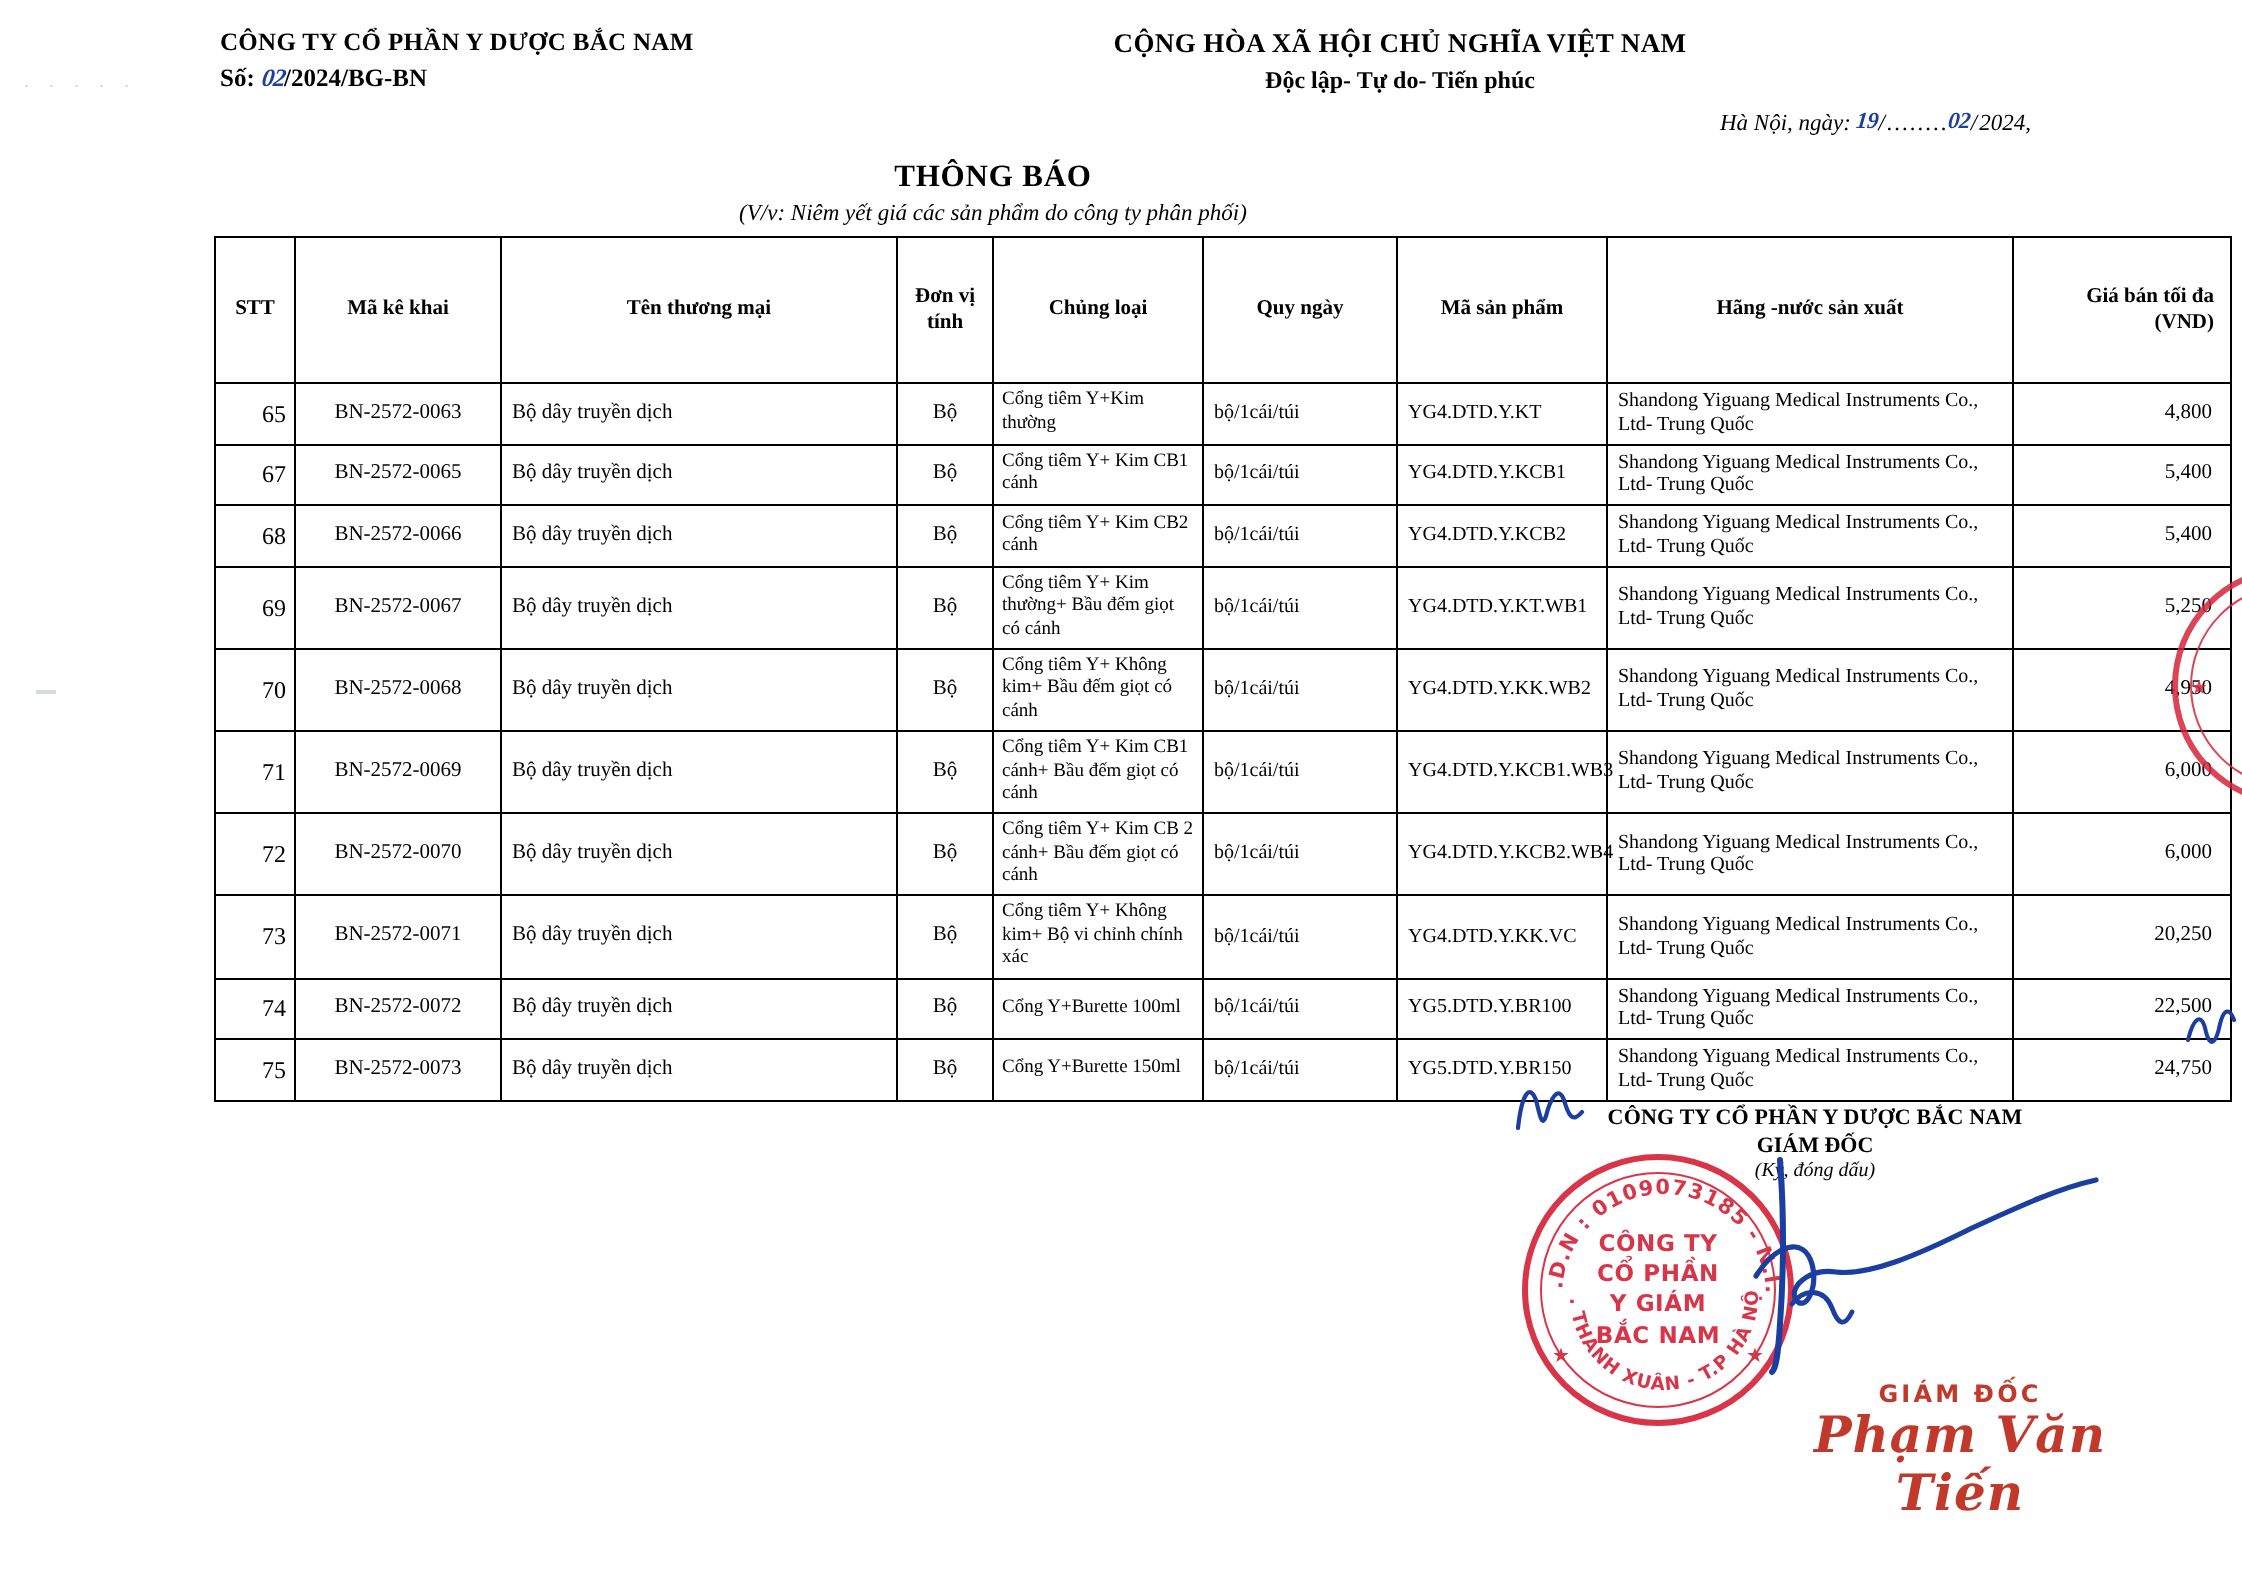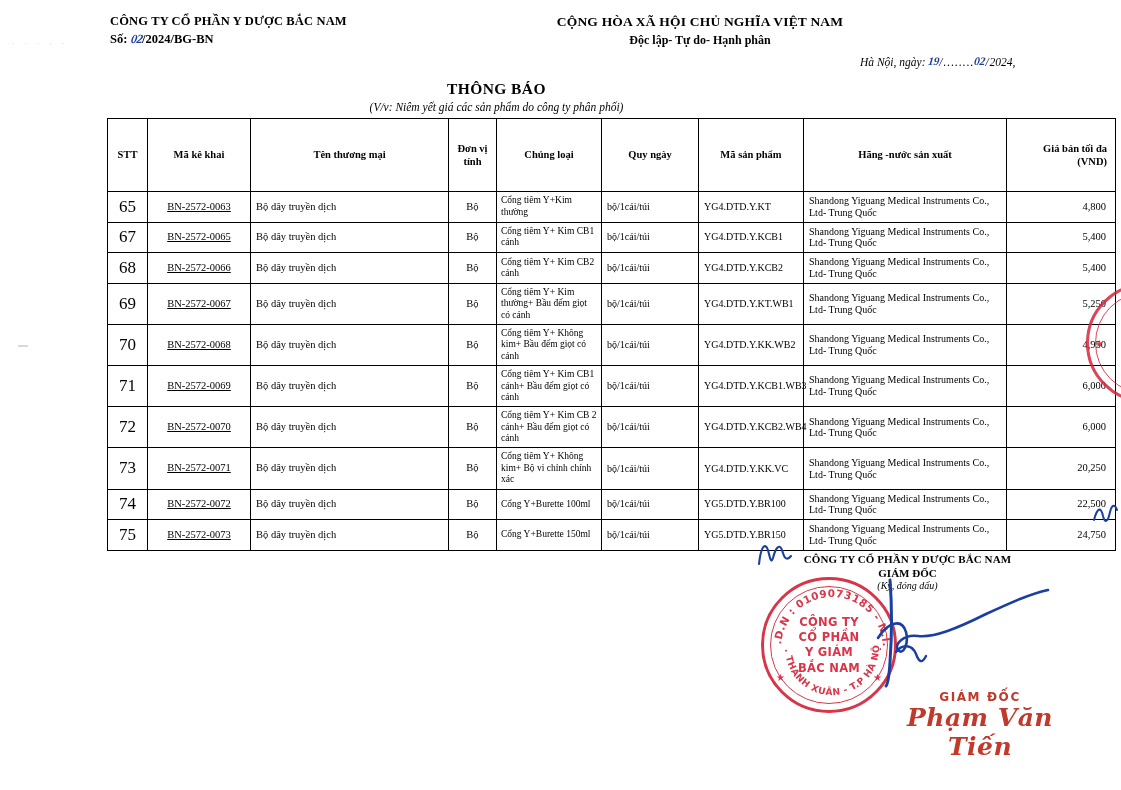--- a/index.html
+++ b/index.html
@@ -47,22 +47,22 @@
   tbody td{font-size:10px;line-height:1.2;padding:3px 4px;}
   .c1{width:40px;}   
   .c2{width:103px;}  
   .c3{width:198px;}  
   .c4{width:48px;}   
   .c5{width:105px;}  
   .c6{width:97px;}   
   .c7{width:105px;}  
   .c8{width:203px;}  
   .c9{width:109px;}  
-  td.stt{text-align:center;font-size:17px;}
-  td.ma{text-align:center;font-size:10.5px;text-decoration:underline;}
+  td.stt{text-align:right;font-size:12px;}
+  td.ma{text-align:center;font-size:10.5px;}
   td.ten{text-align:left;font-size:10.5px;padding-left:5px;}
   td.dv{text-align:center;font-size:10.5px;}
   td.chung{text-align:left;font-size:9.5px;}
   td.quy{text-align:left;font-size:10px;padding-left:5px;}
   td.masp{text-align:left;font-size:10px;padding-left:5px;}
   td.hang{text-align:left;font-size:10px;line-height:1.18;padding-left:5px;}
   td.gia{text-align:right;font-size:10.5px;padding-right:9px;}
 
   
   .sig{position:absolute;left:800px;top:553px;width:215px;text-align:center;}
@@ -122,21 +122,21 @@
   <div class="hdr">
     <div class="hdr-left">
       <div class="org-name">CÔNG TY CỔ PHẦN Y DƯỢC BẮC NAM</div>
       <div class="doc-no">
         <span>Số:</span>
         <span class="ink">02</span><span>/2024/BG-BN</span>
       </div>
     </div>
     <div class="hdr-center">
       <div class="nation">CỘNG HÒA XÃ HỘI CHỦ NGHĨA VIỆT NAM</div>
-      <div class="motto">Độc lập- Tự do- Hạnh phân</div>
+      <div class="motto">Độc lập- Tự do- Tiến phúc</div>
     </div>
   </div>
 
   <div class="place-date">
     <span>Hà Nội, ngày:</span>
     <span class="hw">19</span><span class="dots">/</span><span class="dots">........</span><span class="hw">02</span><span class="dots">/</span><span>2024,</span>
   </div>
 
   <div class="title-wrap">
     <div class="title">THÔNG BÁO</div>

